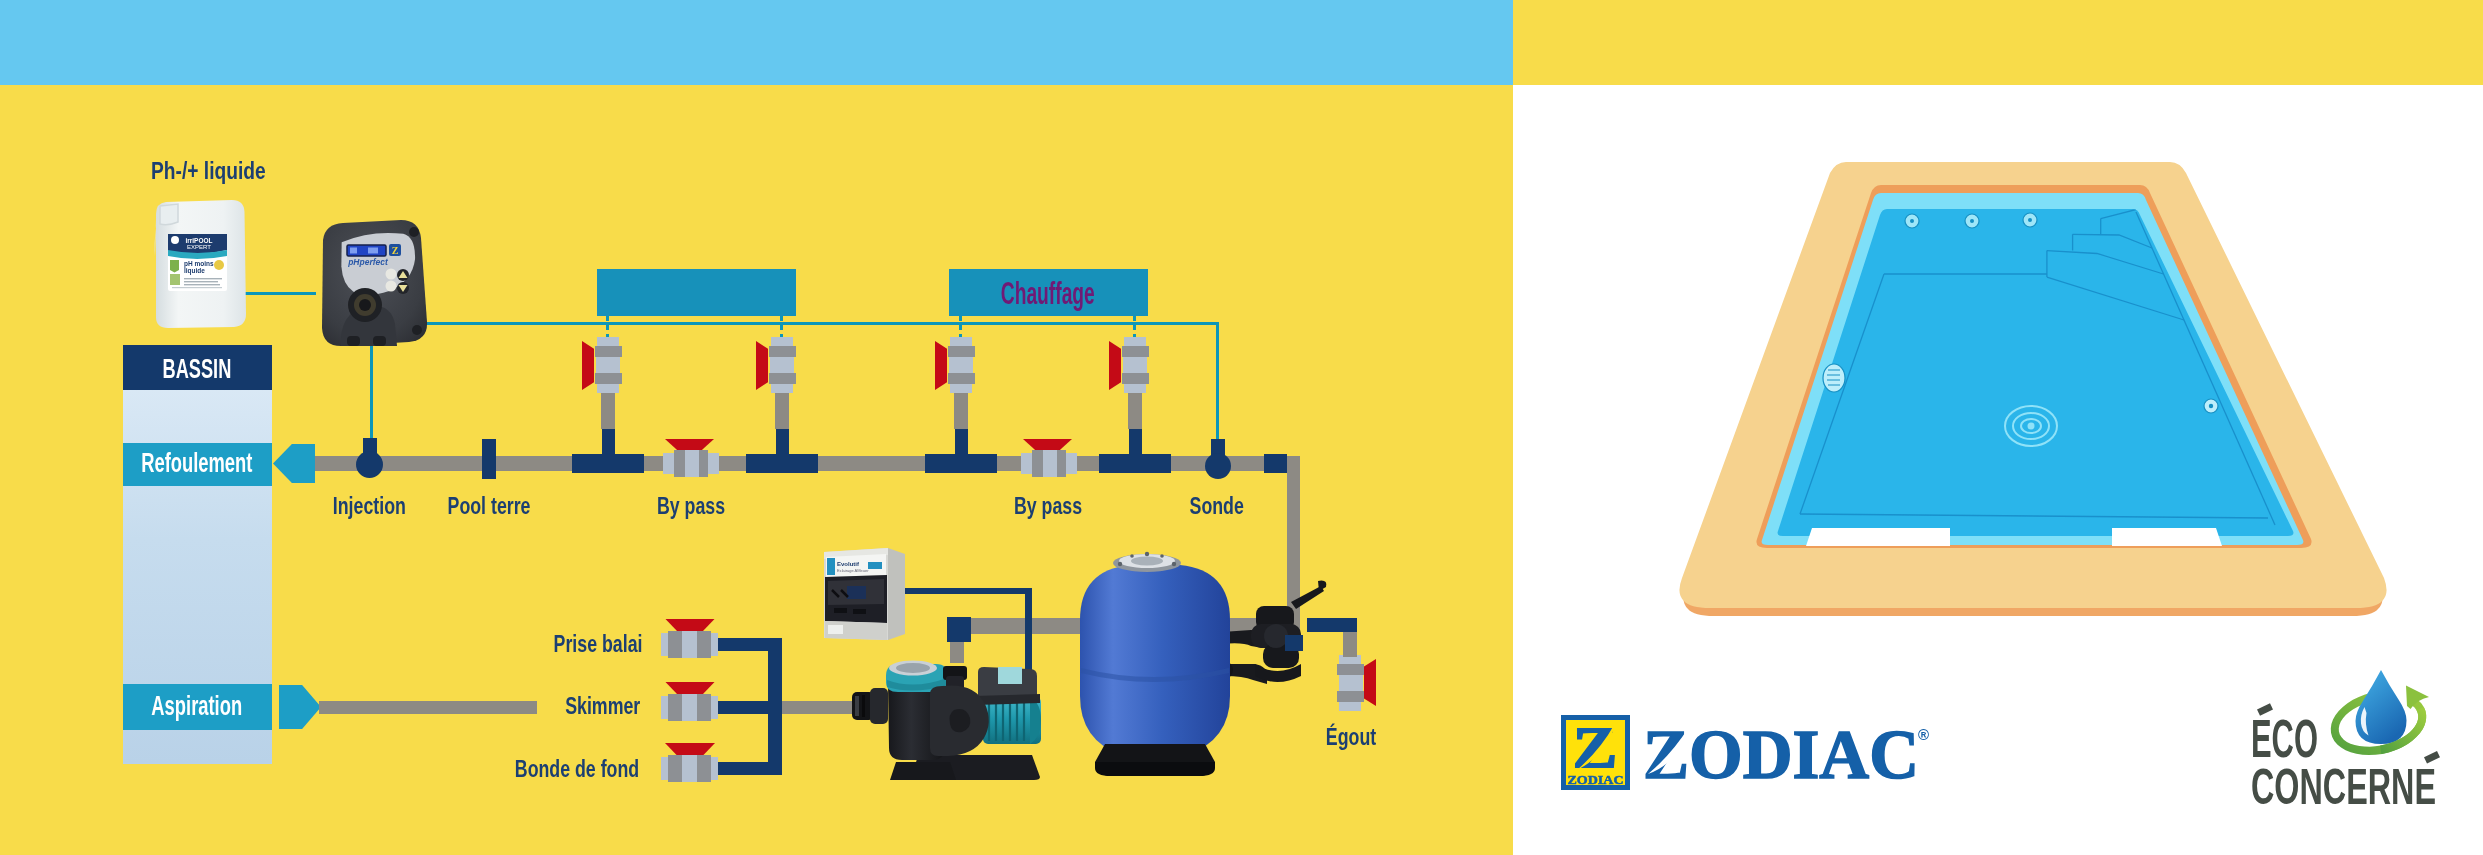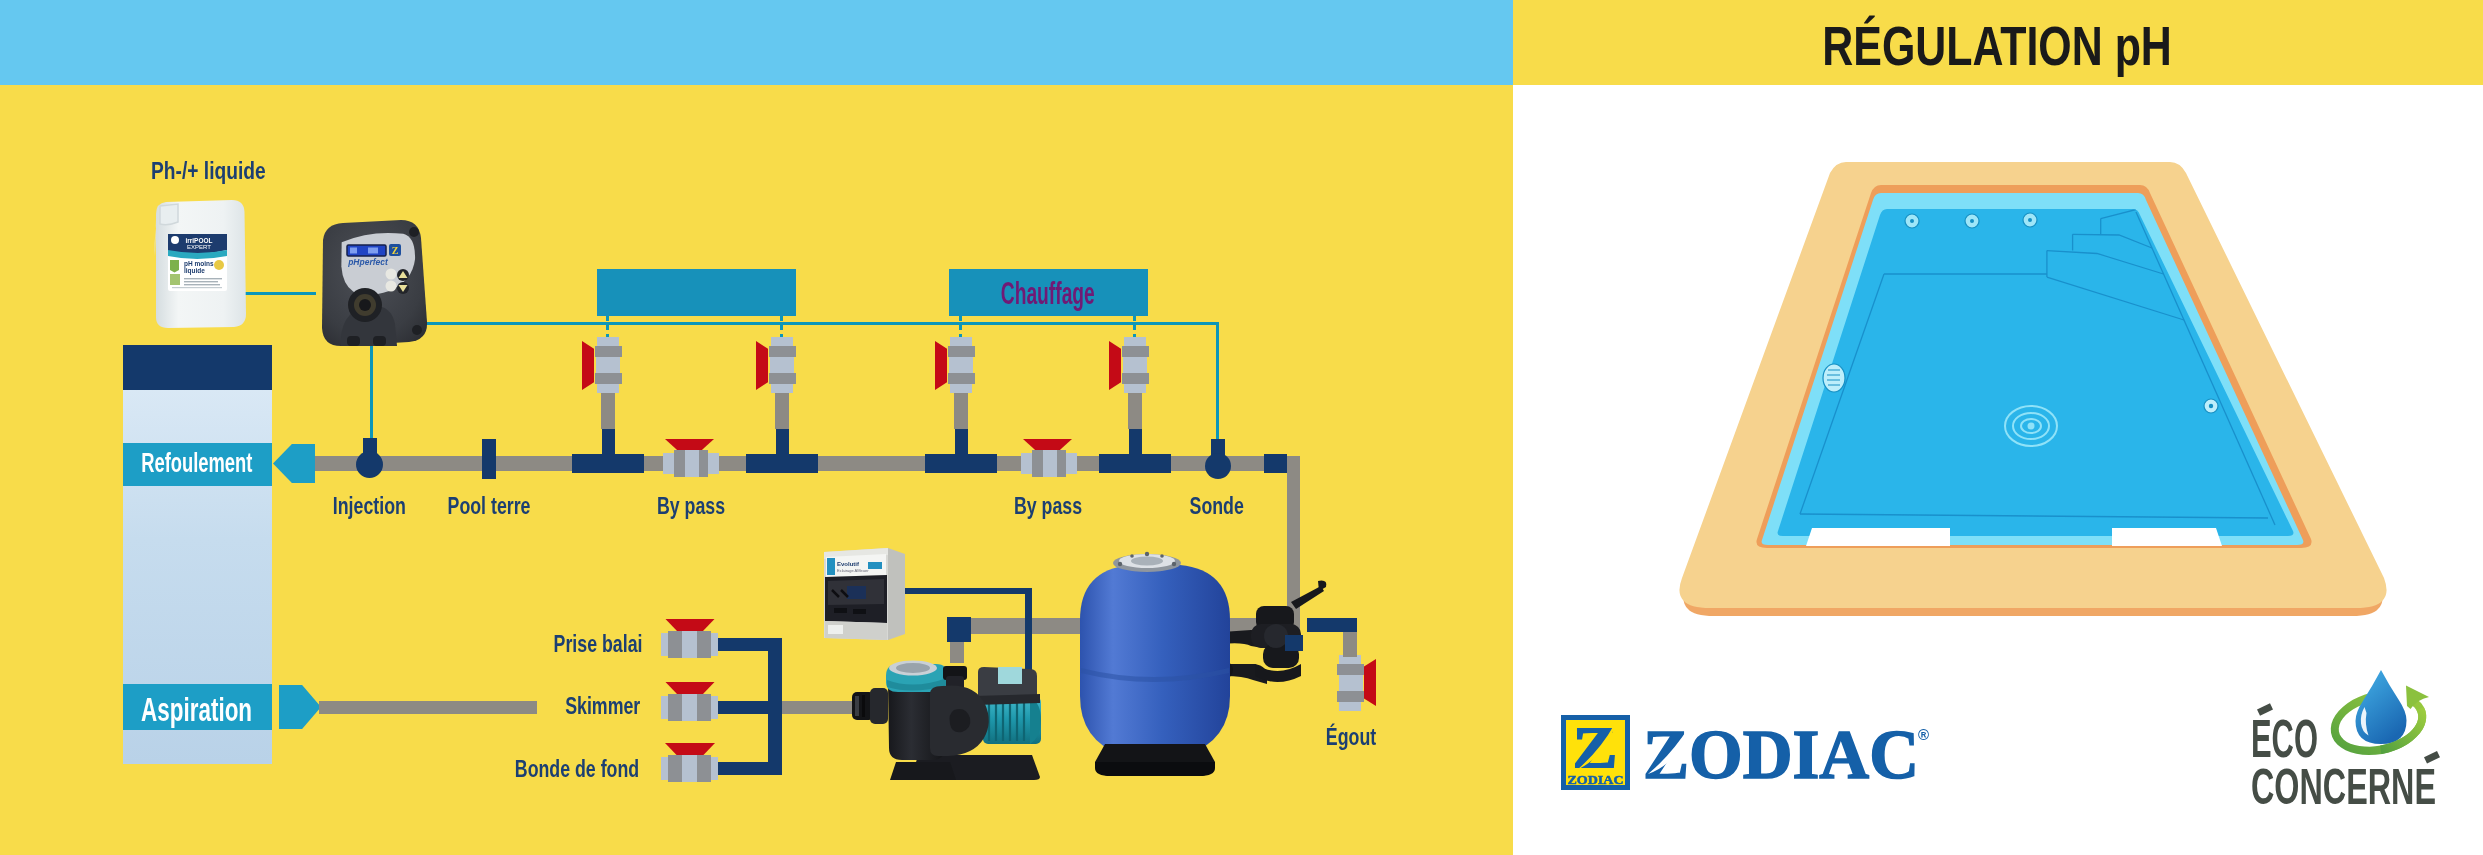--- a/index.html
+++ b/index.html
@@ -9,28 +9,28 @@
   .cx{display:inline-block;transform:scaleX(0.74);transform-origin:center;}
 </style>
 </head>
 <body>
 <div id="c">
 
   <div class="a" style="left:0;top:0;width:1513px;height:85px;background:#65c8f0;"></div>
   <div class="a" style="left:1513px;top:0;width:970px;height:85px;background:#f8dc4a;"></div>
   <div class="a" style="left:0;top:85px;width:1513px;height:770px;background:#f8dc4a;"></div>
 
-  <div class="tx" style="left:1697px;top:14px;width:600px;text-align:center;font-size:55px;color:#1a1a1a;"><span class="cx" style="transform:scaleX(0.78);">RÉGULATION pH</span></div>
 
   <div class="a" style="left:123px;top:390px;width:149px;height:374px;background:linear-gradient(#d9e8f5,#c6dcee 40%,#b9d2e8);"></div>
   <div class="a" style="left:123px;top:345px;width:149px;height:45px;background:#14396b;"></div>
+  <div class="tx" style="left:47px;top:353px;width:300px;text-align:center;font-size:28px;color:#fff;"><span class="cx" style="transform:scaleX(0.65);">BASSIN</span></div>
   <div class="a" style="left:123px;top:443px;width:149px;height:43px;background:#1d9ec6;"></div>
   <div class="tx" style="left:47px;top:448px;width:300px;text-align:center;font-size:27px;color:#fff;"><span class="cx" style="transform:scaleX(0.68);">Refoulement</span></div>
   <div class="a" style="left:123px;top:684px;width:149px;height:46px;background:#1d9ec6;"></div>
-  <div class="tx" style="left:47px;top:691px;width:300px;text-align:center;font-size:33px;color:#fff;"><span class="cx" style="transform:scaleX(0.68);">Aspiration</span></div>
+  <div class="tx" style="left:47px;top:691px;width:300px;text-align:center;font-size:27px;color:#fff;"><span class="cx" style="transform:scaleX(0.68);">Aspiration</span></div>
 
   <div class="a" style="left:273px;top:444px;width:42px;height:39px;background:#1d9ec6;clip-path:polygon(45% 0,100% 0,100% 100%,45% 100%,0 50%);"></div>
   <div class="a" style="left:279px;top:685px;width:42px;height:44px;background:#1d9ec6;clip-path:polygon(0 0,55% 0,100% 50%,55% 100%,0 100%);"></div>
 
   <div class="a" style="left:315px;top:456px;width:972px;height:15px;background:#8d8a84;"></div>
 
   <div class="a" style="left:235px;top:292px;width:81px;height:3px;background:#0d96b8;"></div>
   <div class="a" style="left:425px;top:322px;width:793px;height:3px;background:#0d96b8;"></div>
   <div class="a" style="left:369.5px;top:344px;width:3px;height:95px;background:#0d96b8;"></div>
   <div class="a" style="left:1216px;top:322px;width:3px;height:118px;background:#0d96b8;"></div>

